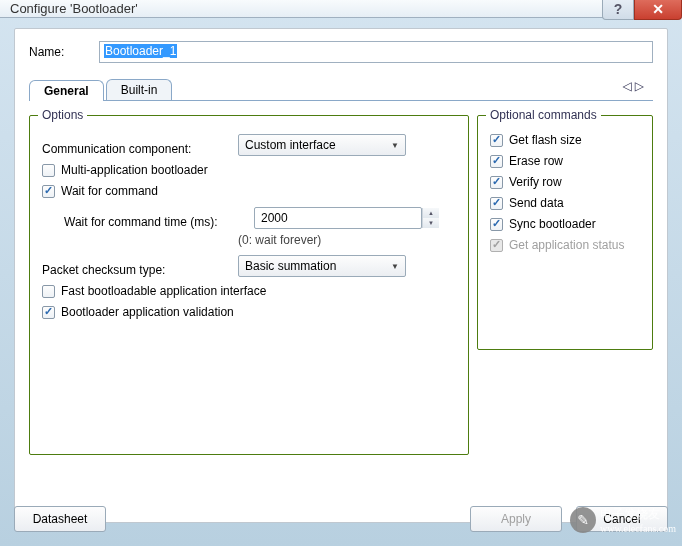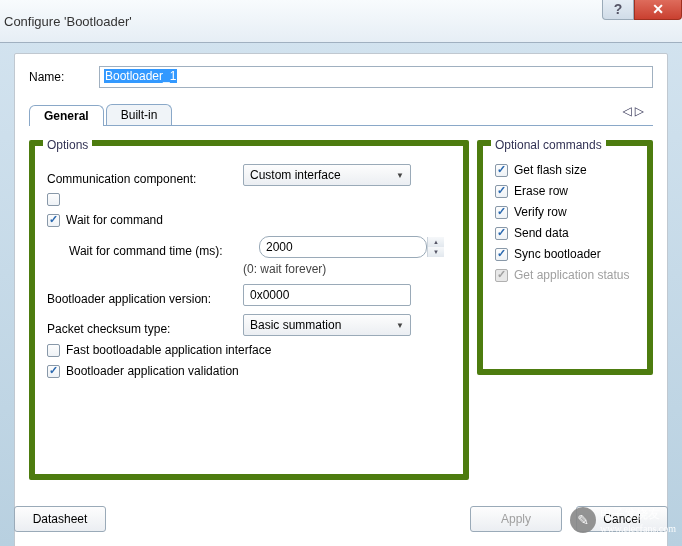--- a/index.html
+++ b/index.html
@@ -1,18 +1,18 @@
 <!DOCTYPE html>
 <html><head>
 <meta charset="utf-8">
 <style>
 * { box-sizing: border-box; margin: 0; padding: 0; font-family: "Segoe UI", Tahoma, sans-serif; font-size: 12px; }
 body { background: linear-gradient(to bottom, #d4e4f0, #b8d0e0); width: 682px; height: 546px; overflow: hidden; position: relative; }
 
-.titlebar { height: 43px; background: linear-gradient(to bottom, #f8fbfd, #e6eef5); border-bottom: 1px solid #a0b0c0; display: flex; align-items: center; padding-left: 4px; position: relative; }
+.titlebar { height: 18px; background: linear-gradient(to bottom, #f8fbfd, #e6eef5); border-bottom: 1px solid #a0b0c0; display: flex; align-items: center; padding-left: 10px; position: relative; }
 .titlebar-text { color: #333; font-size: 13px; }
 .titlebar-buttons { position: absolute; right: 0; top: -2px; display: flex; }
 .titlebar-btn { width: 32px; height: 22px; background: linear-gradient(to bottom, #e8eff6, #d0dce8); border: 1px solid #9aaab8; border-top: none; display: flex; align-items: center; justify-content: center; cursor: pointer; }
 .help-btn { border-radius: 0 0 0 4px; color: #556; font-size: 14px; font-weight: bold; }
 .close-btn { background: linear-gradient(to bottom, #e07060, #c94030); border-radius: 0 0 4px 0; border-color: #a03020; width: 48px; color: #fff; font-size: 14px; font-weight: bold; }
 
 .dialog-body { padding: 10px 14px; }
 .outer-frame { background: #fff; border: 1px solid #c0c8d0; border-radius: 2px; padding: 12px 14px 10px; height: 495px; position: relative; }
 
 .name-row { display: flex; align-items: center; margin-bottom: 14px; }
@@ -20,35 +20,35 @@
 .name-input { flex: 1; border: 1px solid #a0b0c0; padding: 2px 4px; height: 22px; }
 .name-input-selection { background: #3399ff; color: #fff; padding: 0 1px; }
 
 .tabs-row { display: flex; align-items: flex-end; border-bottom: 1px solid #8aa8c8; position: relative; height: 24px; }
 .tab { border: 1px solid #8aa8c8; border-bottom: none; border-radius: 6px 6px 0 0; padding: 3px 14px; margin-right: 2px; background: #f0f4f8; cursor: pointer; position: relative; }
 .tab.active { background: #fff; font-weight: bold; top: 1px; z-index: 2; }
 .tabs-nav { position: absolute; right: 6px; top: 2px; color: #335; letter-spacing: 3px; cursor: pointer; font-size: 11px; }
 
 .tab-content { display: flex; gap: 8px; padding-top: 8px; }
 
-.groupbox { border: 6px solid #4d7c0f; border-radius: 2px; padding: 10px 12px 12px; position: relative; margin-top: 6px; }
+.groupbox { border: 1px solid #4d7c0f; border-radius: 2px; padding: 10px 12px 12px; position: relative; margin-top: 6px; }
 .groupbox-title { position: absolute; top: -8px; left: 8px; background: #fff; padding: 0 4px; color: #335; }
 .options-box { flex: 1; height: 340px; }
 .opt-cmds-box { width: 176px; height: 235px; }
 
 .form-row { display: flex; align-items: flex-end; margin: 6px 0; min-height: 24px; }
 .form-label { width: 196px; }
 .indent { margin-left: 22px; gap: 16px; }
 .sub-label { width: 174px; }
 .hint { color: #444; margin-left: 196px; margin-top: -2px; margin-bottom: 4px; }
 
 .combo { display: flex; align-items: center; border: 1px solid #9aaab8; border-radius: 2px; background: linear-gradient(to bottom, #fdfdfd, #ebeef2); height: 22px; width: 168px; padding: 0 6px; justify-content: space-between; cursor: pointer; }
 .combo-arrow { font-size: 8px; color: #444; }
 
-.spin { display: flex; align-items: center; border: 1px solid #9aaab8; border-radius: 10px; background: #fff; height: 22px; width: 168px; }
+.spin { display: flex; align-items: center; border: 1px solid #9aaab8; border-radius: 2px; background: #fff; height: 22px; width: 168px; }
 .spin input { border: none; flex: 1; padding: 0 6px; outline: none; background: transparent; }
 .spin-btns { display: flex; flex-direction: column; border-left: 1px solid #ccd4dc; }
 .spin-btns span { height: 10px; width: 16px; font-size: 6px; display: flex; align-items: center; justify-content: center; background: linear-gradient(to bottom, #f6f8fa, #e2e8ee); color: #556; cursor: pointer; }
 
 .text-input { border: 1px solid #9aaab8; border-radius: 2px; background: #fff; height: 22px; width: 168px; padding: 0 6px; }
 
 .chk-row { display: flex; align-items: center; margin: 7px 0; cursor: pointer; }
 .chk { width: 13px; height: 13px; border: 1px solid #8898a8; border-radius: 2px; background: linear-gradient(to bottom, #fdfdfd, #eef2f6); margin-right: 6px; display: flex; align-items: center; justify-content: center; position: relative; flex-shrink: 0; }
 .chk.checked::after { content: "✓"; color: #2c6ab0; font-size: 11px; font-weight: bold; position: absolute; top: -2px; left: 1px; }
 .chk.disabled { background: #e8e8e8; border-color: #b0b0b0; }
@@ -102,43 +102,40 @@
         <div class="form-row">
           <span class="form-label">Communication component:</span>
           <div class="combo">
             <span>Custom interface</span>
             <span class="combo-arrow">▼</span>
           </div>
         </div>
 
         <div class="chk-row">
           <span class="chk"></span>
+          <span class="chk-label">Multi-application bootloader</span>
         </div>
 
         <div class="chk-row">
           <span class="chk checked"></span>
           <span class="chk-label">Wait for command</span>
         </div>
 
         <div class="form-row indent">
           <span class="sub-label">Wait for command time (ms):</span>
           <div class="spin">
             <input value="2000" style="">
             <div class="spin-btns">
               <span>▲</span>
               <span>▼</span>
             </div>
           </div>
         </div>
         <div class="hint">(0: wait forever)</div>
 
-        <div class="form-row">
-          <span class="form-label">Bootloader application version:</span>
-          <input class="text-input" value="0x0000" style="">
-        </div>
 
         <div class="form-row">
           <span class="form-label">Packet checksum type:</span>
           <div class="combo">
             <span>Basic summation</span>
             <span class="combo-arrow">▼</span>
           </div>
         </div>
 
         <div class="chk-row">

